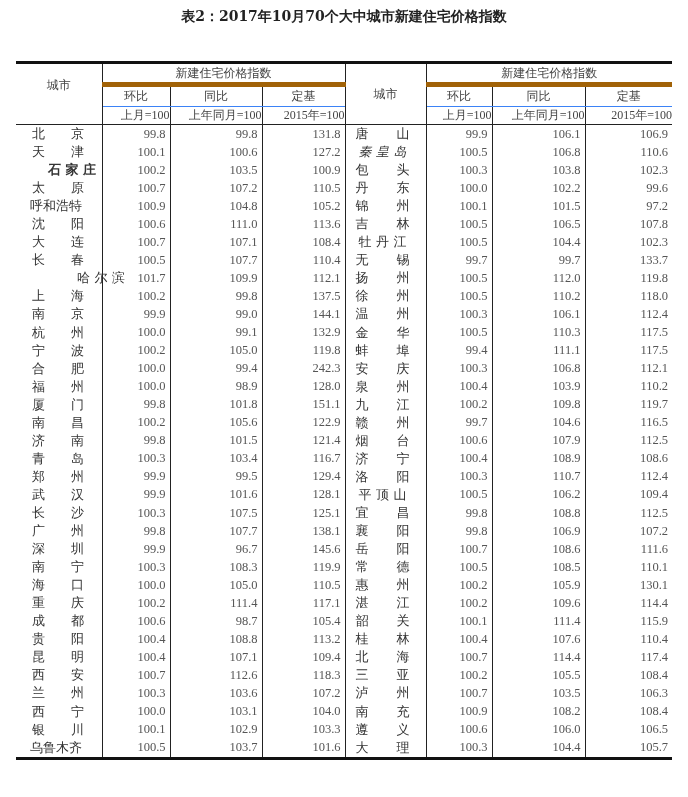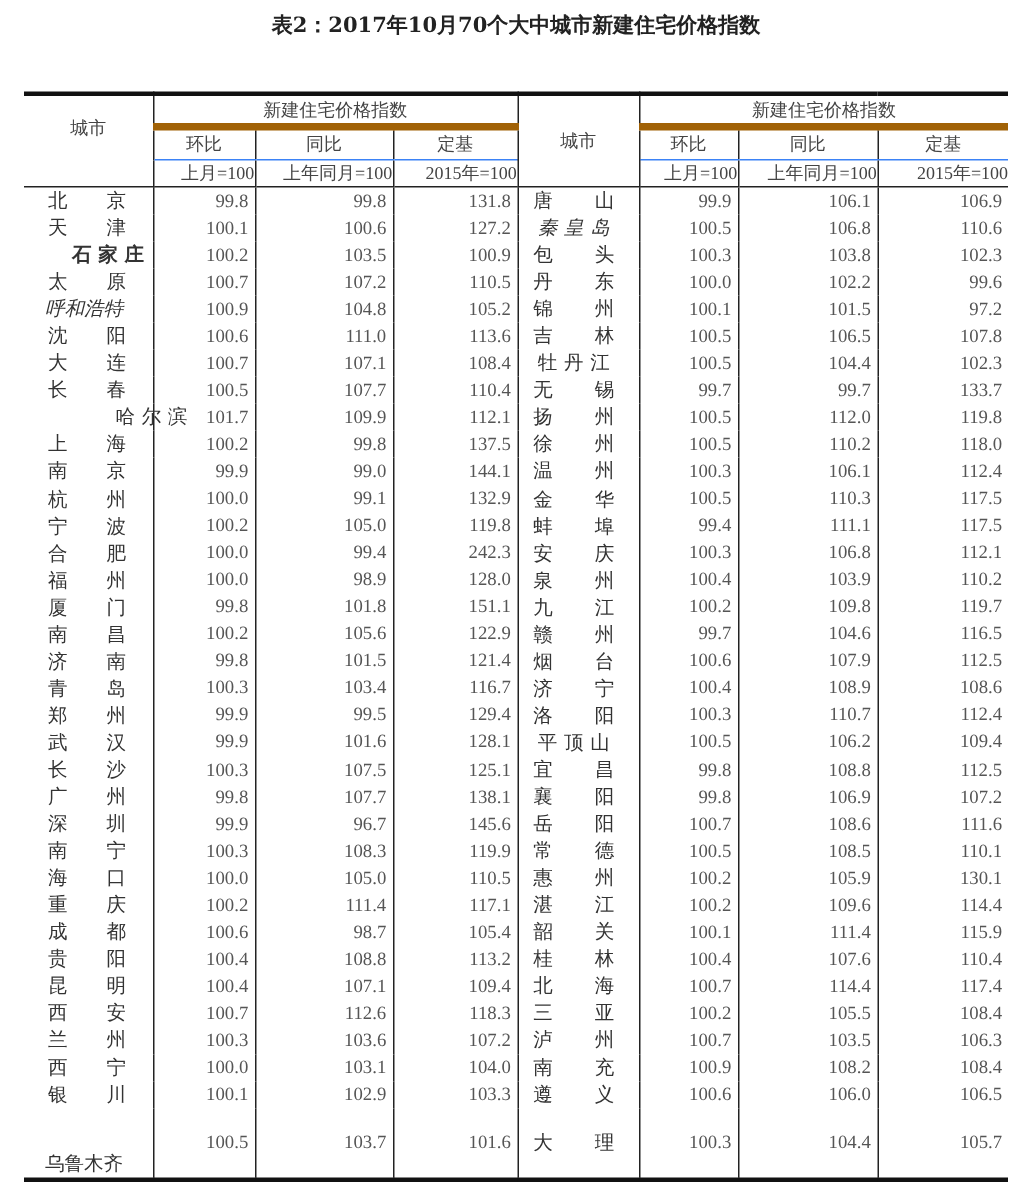--- a/index.html
+++ b/index.html
@@ -117,21 +117,21 @@
         <td class="city"><span>太原</span></td>
         <td class="num">100.7</td>
         <td class="num">107.2</td>
         <td class="num">110.5</td>
         <td class="city city2"><span>丹东</span></td>
         <td class="num">100.0</td>
         <td class="num">102.2</td>
         <td class="num last">99.6</td>
       </tr>
       <tr>
-        <td class="city"><span style="width: auto; text-align-last: auto; margin-left: -2px; font-style: italic;">呼和浩特</span></td>
+        <td class="city"><span style="width: auto; text-align-last: auto; margin-left: -2px;">呼和浩特</span></td>
         <td class="num">100.9</td>
         <td class="num">104.8</td>
         <td class="num">105.2</td>
         <td class="city city2"><span>锦州</span></td>
         <td class="num">100.1</td>
         <td class="num">101.5</td>
         <td class="num last">97.2</td>
       </tr>
       <tr>
         <td class="city"><span>沈阳</span></td>
@@ -417,21 +417,21 @@
         <td class="city"><span>银川</span></td>
         <td class="num">100.1</td>
         <td class="num">102.9</td>
         <td class="num">103.3</td>
         <td class="city city2"><span>遵义</span></td>
         <td class="num">100.6</td>
         <td class="num">106.0</td>
         <td class="num last">106.5</td>
       </tr>
       <tr>
-        <td class="city"><span style="width: auto; text-align-last: auto; margin-left: -2px; margin-top: 28px;">乌鲁木齐</span></td>
+        <td class="city"><span style="width: auto; text-align-last: auto; margin-left: -2px;">乌鲁木齐</span></td>
         <td class="num">100.5</td>
         <td class="num">103.7</td>
         <td class="num">101.6</td>
         <td class="city city2"><span>大理</span></td>
         <td class="num">100.3</td>
         <td class="num">104.4</td>
         <td class="num last">105.7</td>
       </tr>
     </tbody>
 </table>

